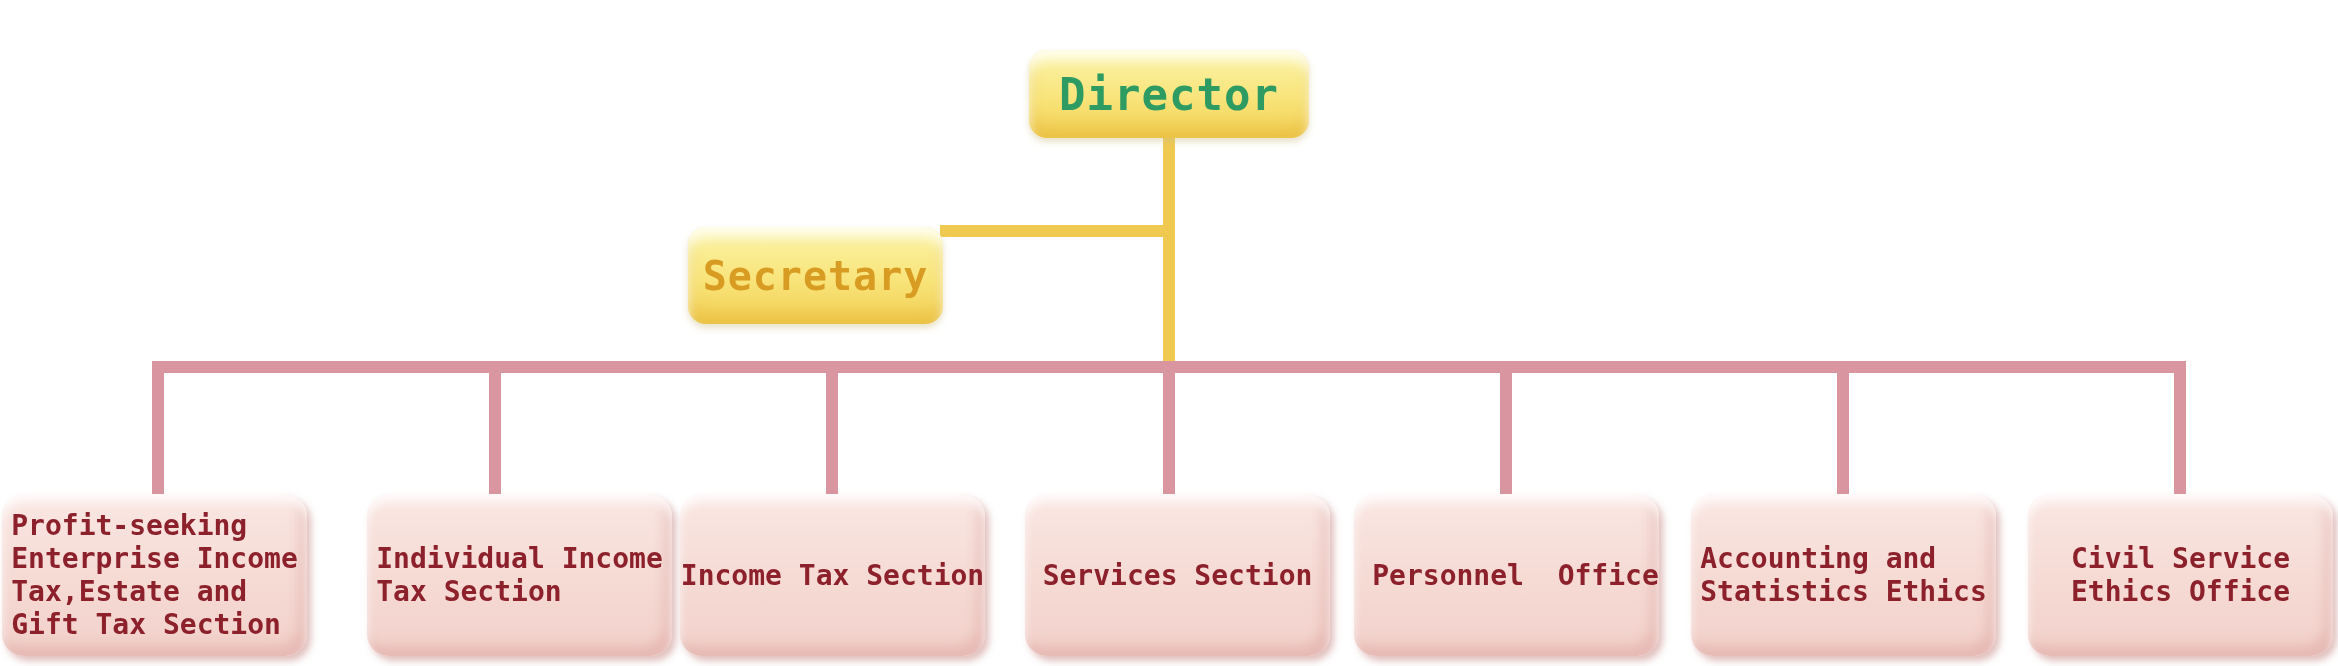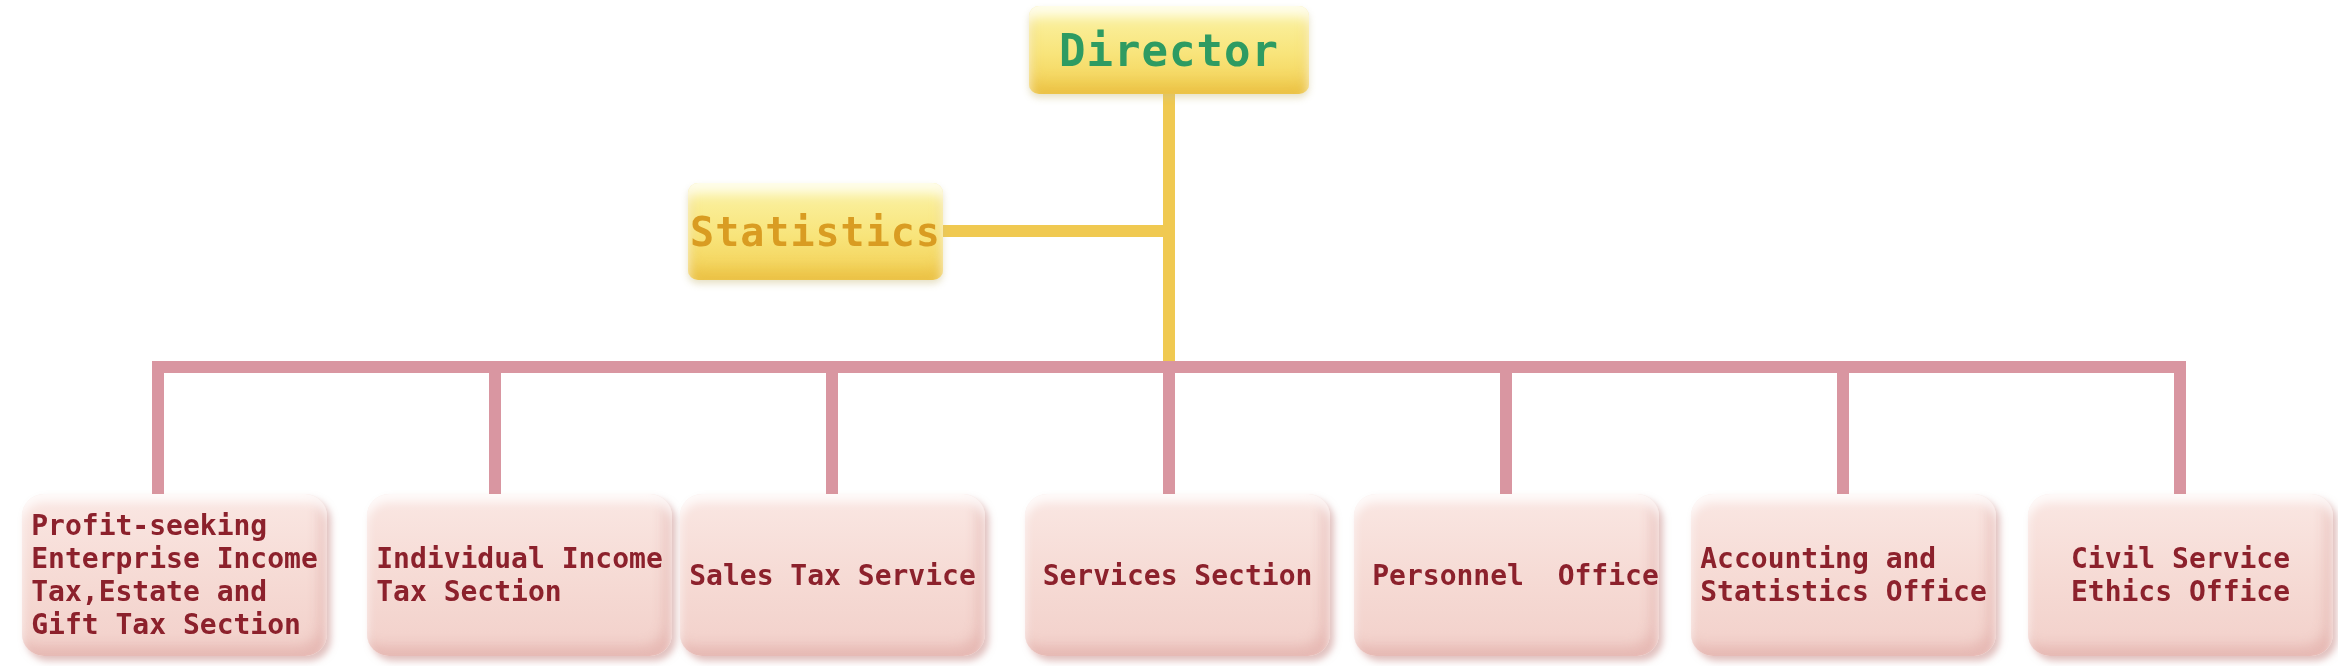--- a/index.html
+++ b/index.html
@@ -22,30 +22,31 @@
     position: absolute;
     z-index: 2;
     display: flex;
     align-items: center;
     justify-content: center;
     box-sizing: border-box;
   }
 
   
   .yellow-node {
-    border-radius: 10px;
+    border-radius: 18px;
     background: linear-gradient(180deg,
       var(--yellow-box-top, #FBF4A9) 0%,
       #F8E47A 55%,
       var(--yellow-box-bottom, #F2CE52) 100%);
     box-shadow:
       inset 0 10px 12px rgba(255,255,248,0.85),
       inset 0 -10px 14px rgba(226,176,48,0.40),
       0 4px 7px rgba(205,190,130,0.45);
     font-weight: bold;
+    margin-top: 44px;
   }
   .director-label  { color: var(--director-text, #2E9B62); font-size: 44px; letter-spacing: 1px; }
   .secretary-label { color: var(--secretary-text, #D99C22); font-size: 40px; letter-spacing: 1px; }
 
   
   .dept-node {
     width: 305px;
     height: 162px;
     top: 494px;
     border-radius: 22px;
@@ -82,44 +83,44 @@
   <div class="line pink" style="left:1163px; top:365px; width:12px; height:132px;"></div>
   <div class="line pink" style="left:1500px; top:365px; width:12px; height:132px;"></div>
   <div class="line pink" style="left:1837px; top:365px; width:12px; height:132px;"></div>
   <div class="line pink" style="left:2174px; top:365px; width:12px; height:132px;"></div>
 
   <div class="node yellow-node" style="left:1029px; top:6px; width:280px; height:88px;">
     <span class="director-label">Director</span>
   </div>
 
   <div class="node yellow-node" style="left:688px; top:183px; width:255px; height:97px;">
-    <span class="secretary-label">Statistics</span>
+    <span class="secretary-label">Secretary</span>
   </div>
 
-  <div class="node dept-node" style="left:22px;">
+  <div class="node dept-node" style="left:2px;">
     <span class="dept-label">Profit-seeking
 Enterprise Income
 Tax,Estate and
 Gift Tax Section</span>
   </div>
   <div class="node dept-node" style="left:343px;margin-left:24px;">
     <span class="dept-label">Individual Income
 Tax Section</span>
   </div>
   <div class="node dept-node" style="left:680px;">
-    <span class="dept-label">Sales Tax Service</span>
+    <span class="dept-label">Income Tax Section</span>
   </div>
   <div class="node dept-node" style="left:1017px;margin-left:8px;">
     <span class="dept-label">Services Section</span>
   </div>
   <div class="node dept-node" style="left:1354px;padding-left:18px;">
     <span class="dept-label">Personnel  Office</span>
   </div>
   <div class="node dept-node" style="left:1691px;">
     <span class="dept-label">Accounting and
-Statistics Office</span>
+Statistics Ethics</span>
   </div>
   <div class="node dept-node" style="left:2028px;">
     <span class="dept-label">Civil Service
 Ethics Office</span>
   </div>
 
 </div>
 
 </body></html>

